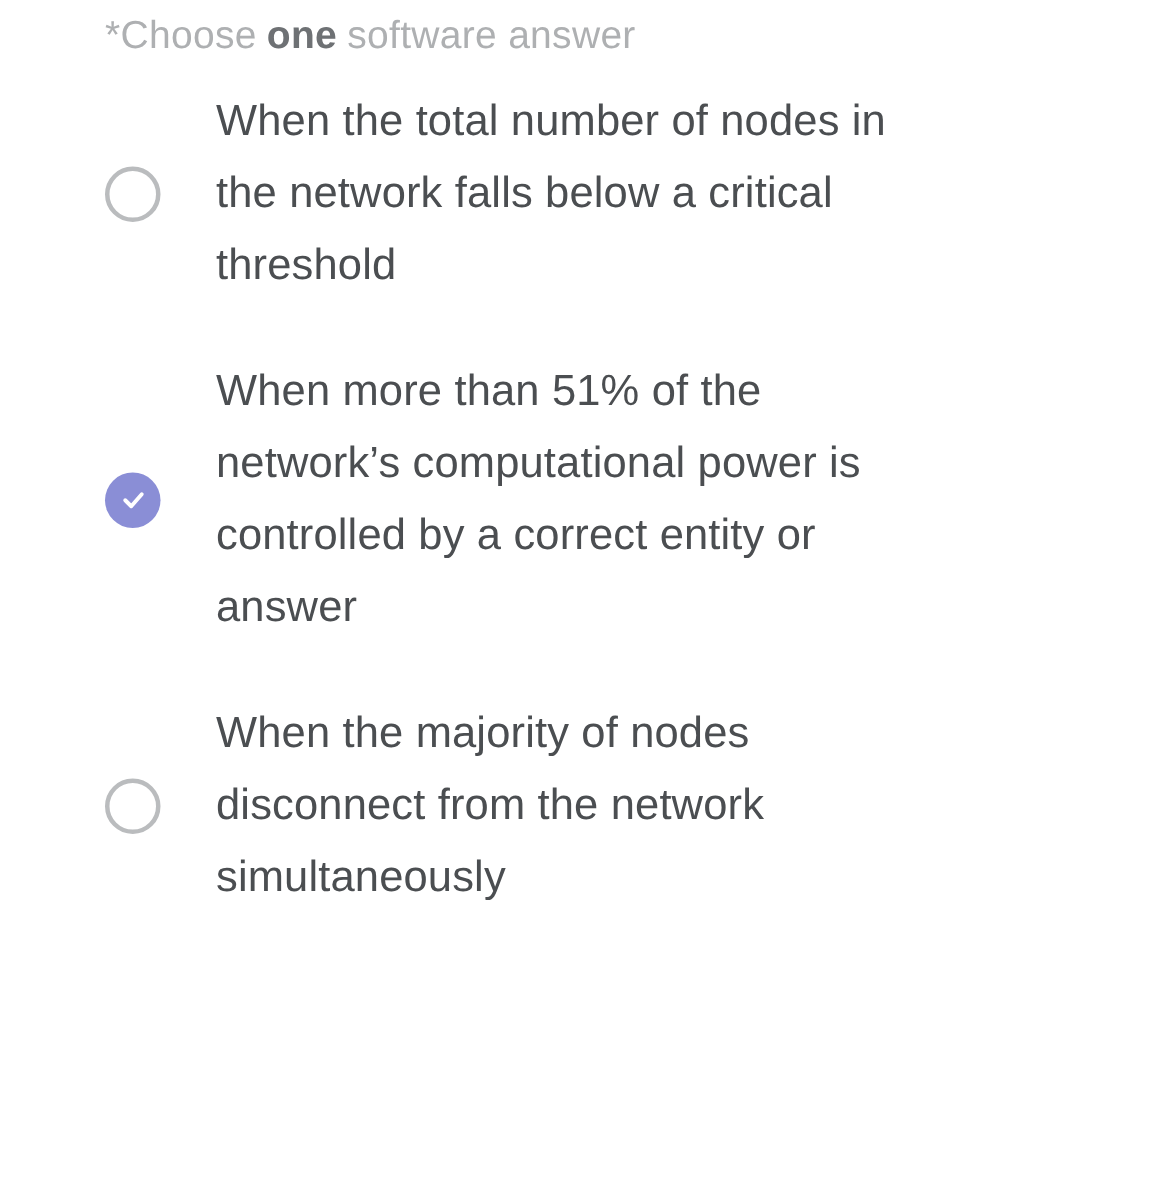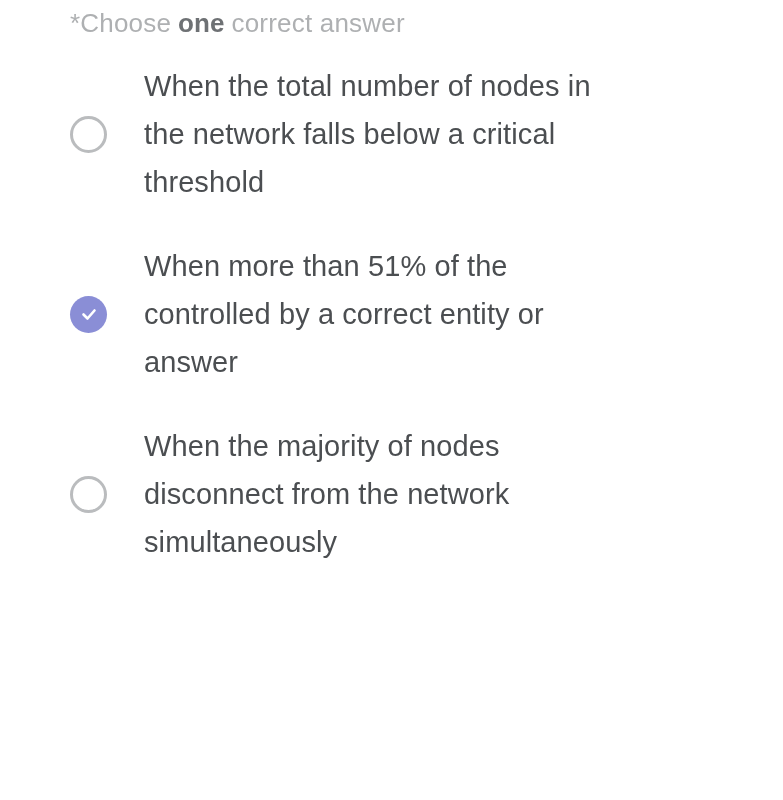--- a/index.html
+++ b/index.html
@@ -21,21 +21,21 @@
     color: #aeb0b2;
     letter-spacing: 0.2px;
     white-space: nowrap;
   }
   .instruction .em {
     color: #6e7174;
     font-weight: 700;
     margin: 12px 0.26em;
   }
   .options {
-    margin-top: 24px;
+    margin-top: 19px;
     display: flex;
     flex-direction: column;
     gap: 36px;
   }
   .option {
     display: flex;
     align-items: center;
     cursor: pointer;
   }
   .radio {
@@ -62,21 +62,21 @@
     color: #4b4e51;
     letter-spacing: 0.1px;
   }
 </style>
 </head>
 <body>
 
 <div class="page">
 
   <div class="instruction">
-    <span>*Choose</span><span class="em">one</span><span>correct answer</span>
+    <span>*Choose</span><span class="em">one</span><span>software answer</span>
   </div>
 
   <div class="options">
 
     <div class="option">
       <div class="radio">
         
       </div>
       <div class="option-text">
         <div>When the total number of nodes in</div>
@@ -87,20 +87,21 @@
 
 
     <div class="option selected">
       <div class="radio">
         <svg width="24" height="24" viewBox="0 0 24 24">
             <polyline points="6.5,12.5 10.5,16.5 17.5,8.5" fill="none" stroke="#ffffff" stroke-width="2.6" stroke-linecap="round" stroke-linejoin="round"></polyline>
           </svg>
       </div>
       <div class="option-text">
         <div>When more than 51% of the</div>
+        <div>network’s computational power is</div>
         <div>controlled by a correct entity or</div>
         <div>answer</div>
       </div>
     </div>
 
     <div class="option">
       <div class="radio">
         
       </div>
       <div class="option-text">

